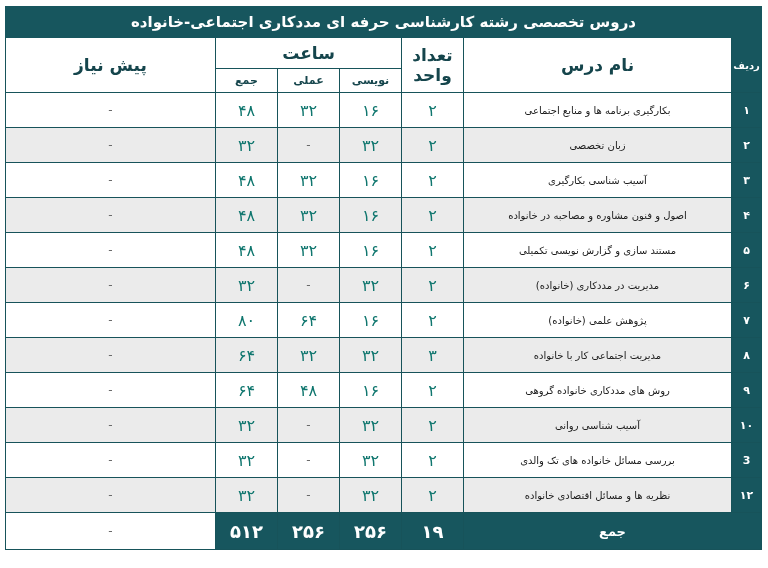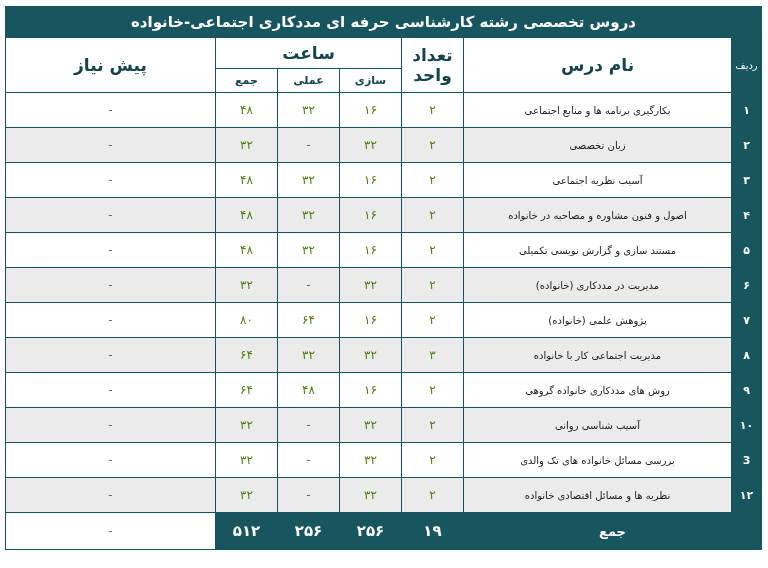--- a/index.html
+++ b/index.html
@@ -55,21 +55,21 @@
   .hdr-sub {
     font-size: 11px;
     height: 23px;
     font-weight: bold;
     color: #15454c;
   }
   .col-radif {
     background: #17565e;
     color: #ffffff;
     font-size: 10px;
-    font-weight: normal;
+    font-weight: bold;
     width: 30px;
   }
   .col-name { width: 268px; }
   .col-vahed { width: 62px; }
   .col-nazari { width: 62px; }
   .col-amali { width: 62px; }
   .col-jam { width: 62px; }
   .col-pish { width: 210px; }
 
   tbody tr { height: 35px; }
@@ -80,36 +80,36 @@
     background: #17565e !important;
     color: #ffffff;
     font-size: 11px;
     font-weight: bold;
   }
   td.cname {
     font-size: 10px;
     color: #1b1b1b;
   }
   td.num {
-    font-size: 12px;
-    color: #4d7c0f;
+    font-size: 16px;
+    color: #0f766e;
   }
   td.dash {
     font-size: 12px;
     color: #6a6a6a;
   }
   
   tr.total td {
     background: #17565e !important;
     color: #ffffff;
     font-weight: bold;
     height: 36px;
   }
   tr.total td.total-label { font-size: 13px; }
-  tr.total td.total-num { font-size: 15px; }
+  tr.total td.total-num { font-size: 18px; }
   tr.total td.total-blank {
     background: #ffffff !important;
     color: #6a6a6a;
     font-size: 12px;
     font-weight: normal;
   }
 </style>
 </head>
 <body>
 
@@ -132,21 +132,21 @@
         <th class="col-radif hdr-main" rowspan="2">ردیف</th>
         <th class="hdr hdr-main" rowspan="2">نام درس</th>
         <th class="hdr hdr-main" rowspan="2">
           <div>تعداد</div>
           <div>واحد</div>
         </th>
         <th class="hdr hdr-main" colspan="3">ساعت</th>
         <th class="hdr hdr-main" rowspan="2">پیش نیاز</th>
       </tr>
       <tr>
-        <th class="hdr hdr-sub">سازی</th>
+        <th class="hdr hdr-sub">نویسی</th>
         <th class="hdr hdr-sub">عملی</th>
         <th class="hdr hdr-sub">جمع</th>
       </tr>
     </thead>
     <tbody>
       <tr>
         <td class="idx">۱</td>
         <td class="cname">بکارگیری برنامه ها و منابع اجتماعی</td>
         <td class="num">۲</td>
         <td class="num">۱۶</td>
@@ -158,21 +158,21 @@
         <td class="idx">۲</td>
         <td class="cname">زبان تخصصی</td>
         <td class="num">۲</td>
         <td class="num">۳۲</td>
         <td class="dash">-</td>
         <td class="num">۳۲</td>
         <td class="dash">-</td>
       </tr>
       <tr>
         <td class="idx">۳</td>
-        <td class="cname">آسیب نظریه اجتماعی</td>
+        <td class="cname">آسیب شناسی بکارگیری</td>
         <td class="num">۲</td>
         <td class="num">۱۶</td>
         <td class="num">۳۲</td>
         <td class="num">۴۸</td>
         <td class="dash">-</td>
       </tr>
       <tr class="alt">
         <td class="idx">۴</td>
         <td class="cname">اصول و فنون مشاوره و مصاحبه در خانواده</td>
         <td class="num">۲</td>

